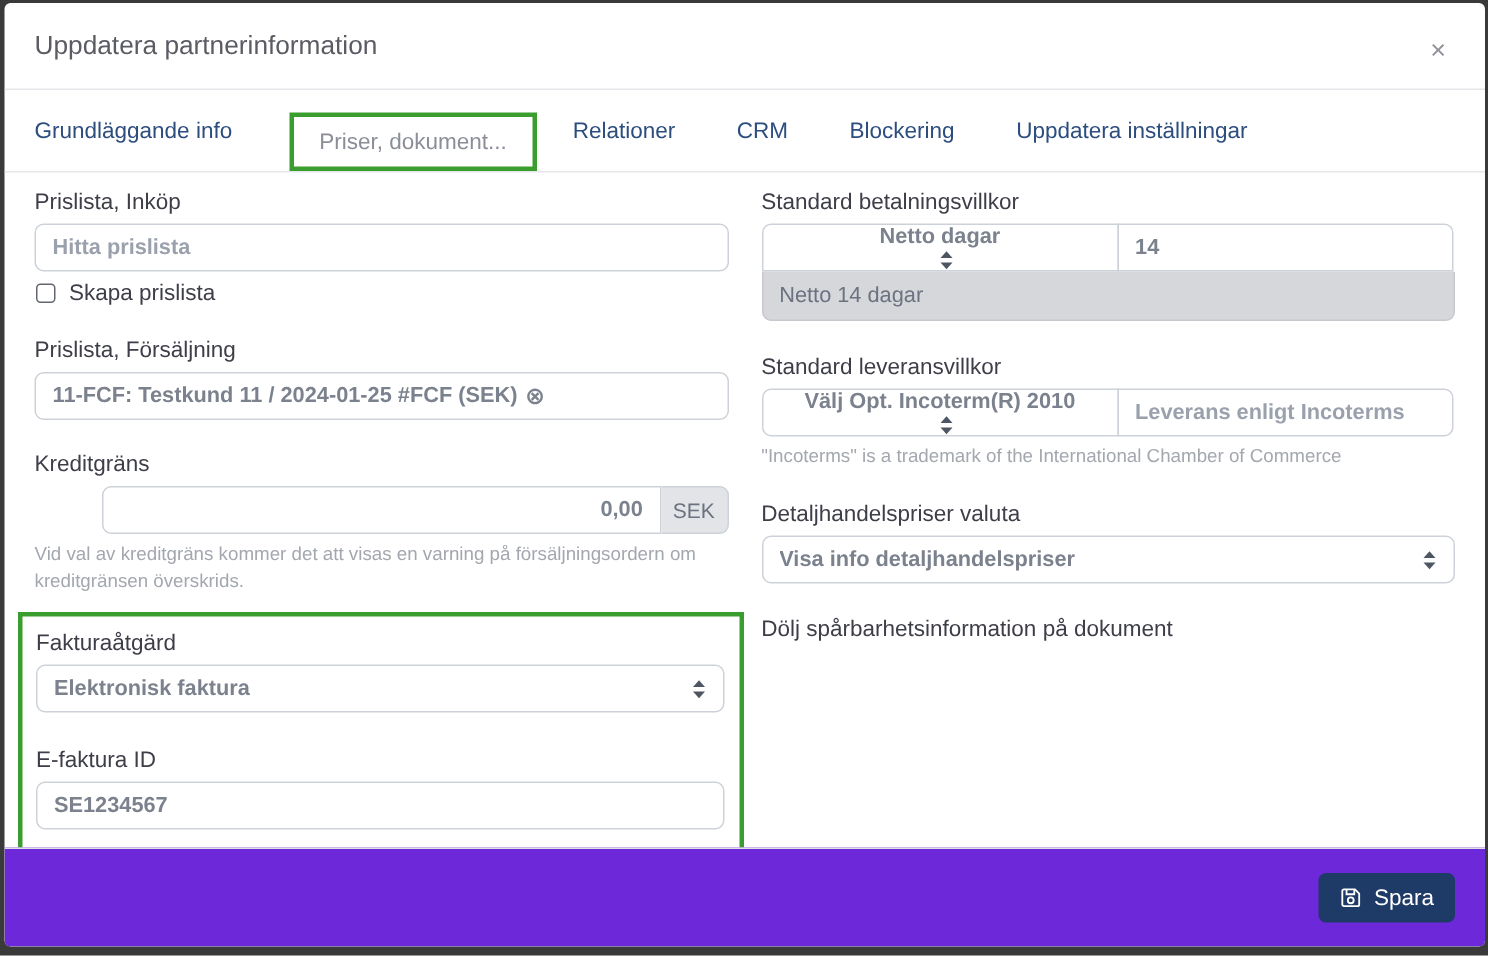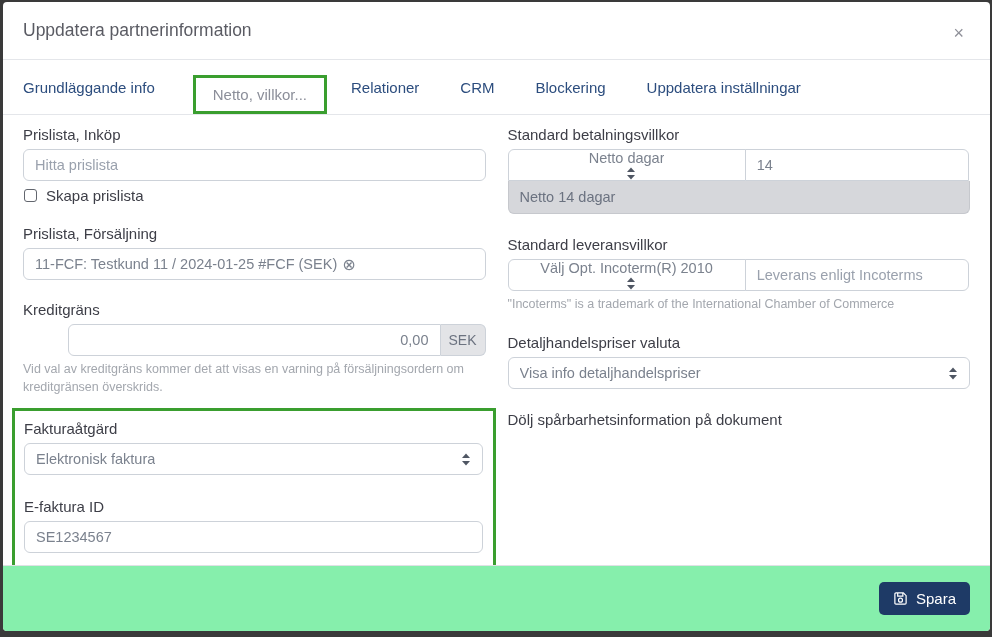--- a/index.html
+++ b/index.html
@@ -89,20 +89,21 @@
     border: 1px solid #cdd2d9;
     border-radius: 6px;
     background: #fff;
     font-family: "Liberation Sans", "DejaVu Sans", sans-serif;
     font-size: 14.5px;
     color: #7b828e;
     padding: 0 11px;
     outline: none;
     display: flex;
     align-items: center;
+    font-weight: bold;
   }
   .text-input::placeholder { color: #9aa1ad; opacity: 1; }
   .select-box { justify-content: space-between; cursor: pointer; }
   .select-box .sel-text { overflow: hidden; white-space: nowrap; }
   .caret-updown { flex: 0 0 auto; margin-left: 8px; display: flex; }
   .checkbox-row {
     display: flex;
     align-items: center;
     margin-top: 6px;
   }
@@ -172,21 +173,21 @@
   }
   
   .highlight-section {
     border: 3px solid #3a9e2f;
     margin: 12px -10px 0 -11px;
     padding: 9px 10px 13px 9px;
   }
   
   .modal-footer {
     height: 66px;
-    background: #86efac;
+    background: #6d28d9;
     border-top: 1px solid #dfe1e5;
     display: flex;
     align-items: center;
     justify-content: flex-end;
     padding: 0 20px;
   }
   .save-btn {
     display: flex;
     align-items: center;
     gap: 8px;
@@ -206,21 +207,21 @@
 
 <div class="modal">
 
   <div class="modal-header">
     <div class="modal-title">Uppdatera partnerinformation</div>
     <button class="close-btn">×</button>
   </div>
 
   <div class="tabs">
     <div class="tab">Grundläggande info</div>
-    <div class="tab active">Netto, villkor...</div>
+    <div class="tab active">Priser, dokument...</div>
     <div class="tab">Relationer</div>
     <div class="tab">CRM</div>
     <div class="tab">Blockering</div>
     <div class="tab">Uppdatera inställningar</div>
   </div>
 
   <div class="modal-body">
 
     <div class="col">
 

